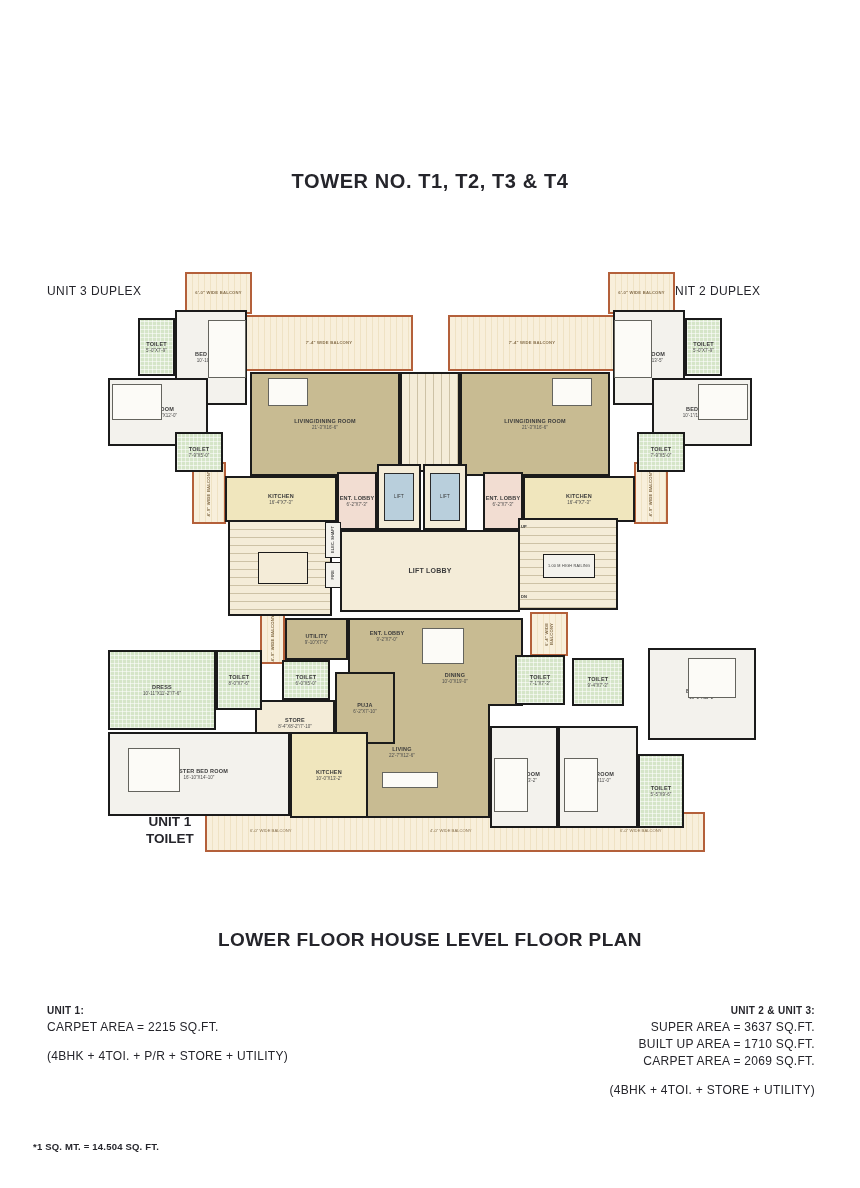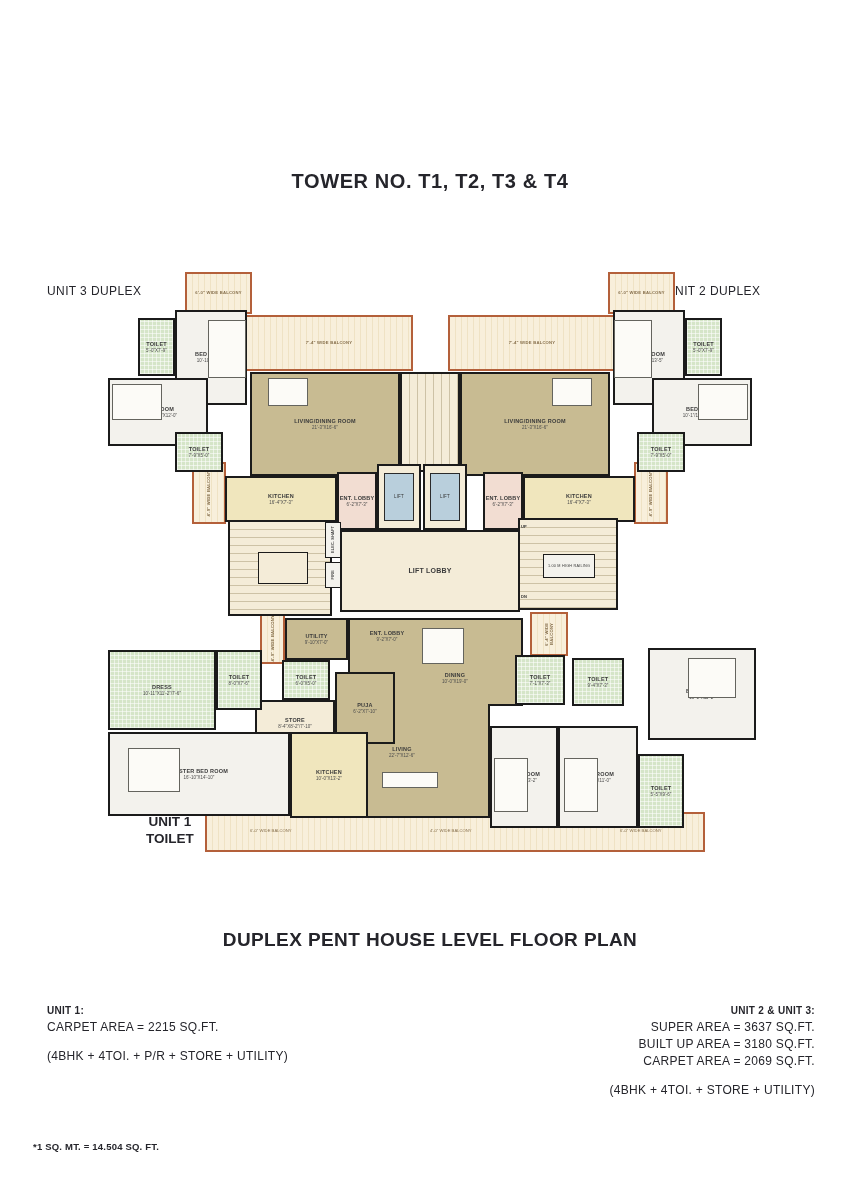--- a/index.html
+++ b/index.html
@@ -258,31 +258,31 @@
     <div class="furn" style="left:168px;top:112px;width:40px;height:28px"></div>
     <div class="furn" style="left:452px;top:112px;width:40px;height:28px"></div>
     <div class="furn" style="left:322px;top:362px;width:42px;height:36px"></div>
     <div class="furn" style="left:282px;top:506px;width:56px;height:16px"></div>
     <div class="furn" style="left:28px;top:482px;width:52px;height:44px"></div>
     <div class="furn" style="left:394px;top:492px;width:34px;height:54px"></div>
     <div class="furn" style="left:464px;top:492px;width:34px;height:54px"></div>
     <div class="furn" style="left:588px;top:392px;width:48px;height:40px"></div>
   </div>
 
-  <div class="subtitle">DUPLEX PENT HOUSE LEVEL FLOOR PLAN</div>
+  <div class="subtitle">LOWER FLOOR HOUSE LEVEL FLOOR PLAN</div>
 
   <div class="info" style="left:47px">
     <div class="h">UNIT 1:</div>
     <div>CARPET AREA = 2215 SQ.FT.</div>
     <div class="config">(4BHK + 4TOI. + P/R + STORE + UTILITY)</div>
   </div>
 
   <div class="info right" style="right:45px">
     <div class="h">UNIT 2 &amp; UNIT 3:</div>
     <div>SUPER AREA = 3637 SQ.FT.</div>
-    <div>BUILT UP AREA = 3180 SQ.FT.</div>
+    <div>BUILT UP AREA = 1710 SQ.FT.</div>
     <div>CARPET AREA = 2069 SQ.FT.</div>
     <div class="config">(4BHK + 4TOI. + STORE + UTILITY)</div>
   </div>
 
   <div class="footnote">*1 SQ. MT. = 14.504 SQ. FT.</div>
 
 </div>
 
 </body></html>

